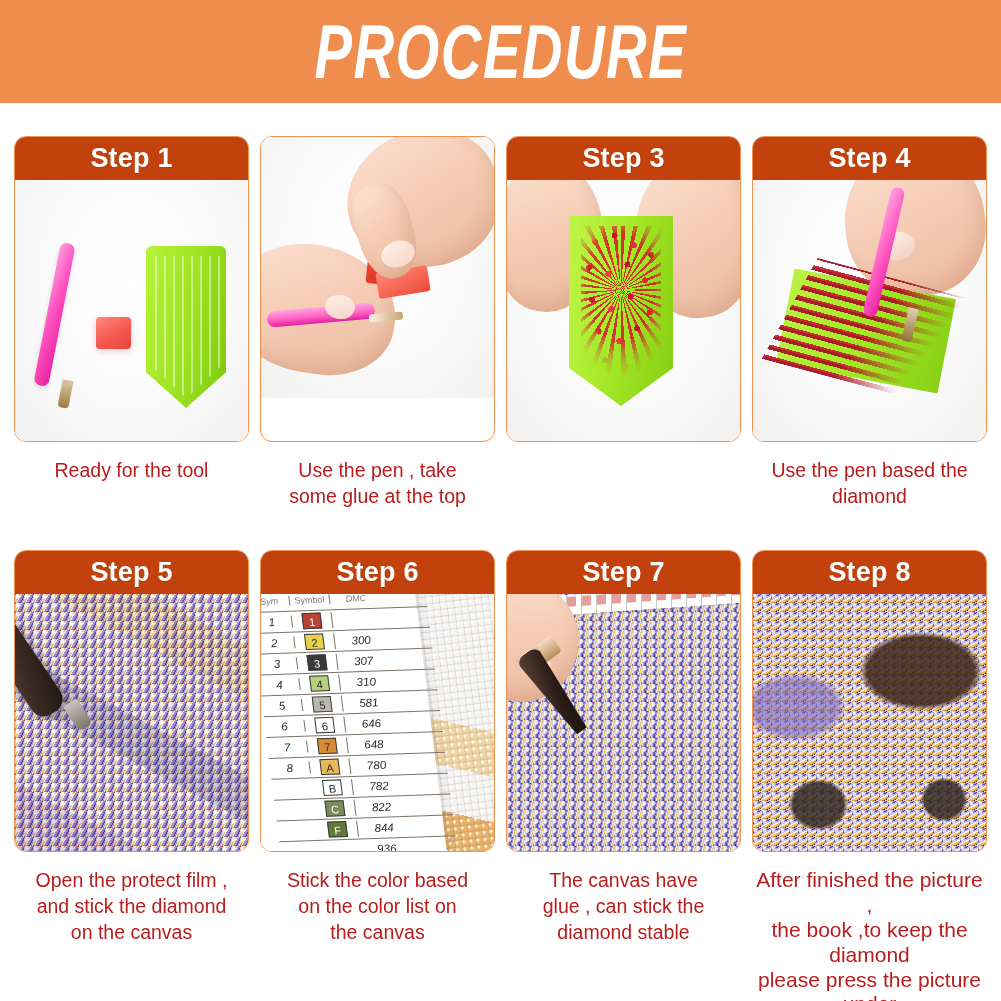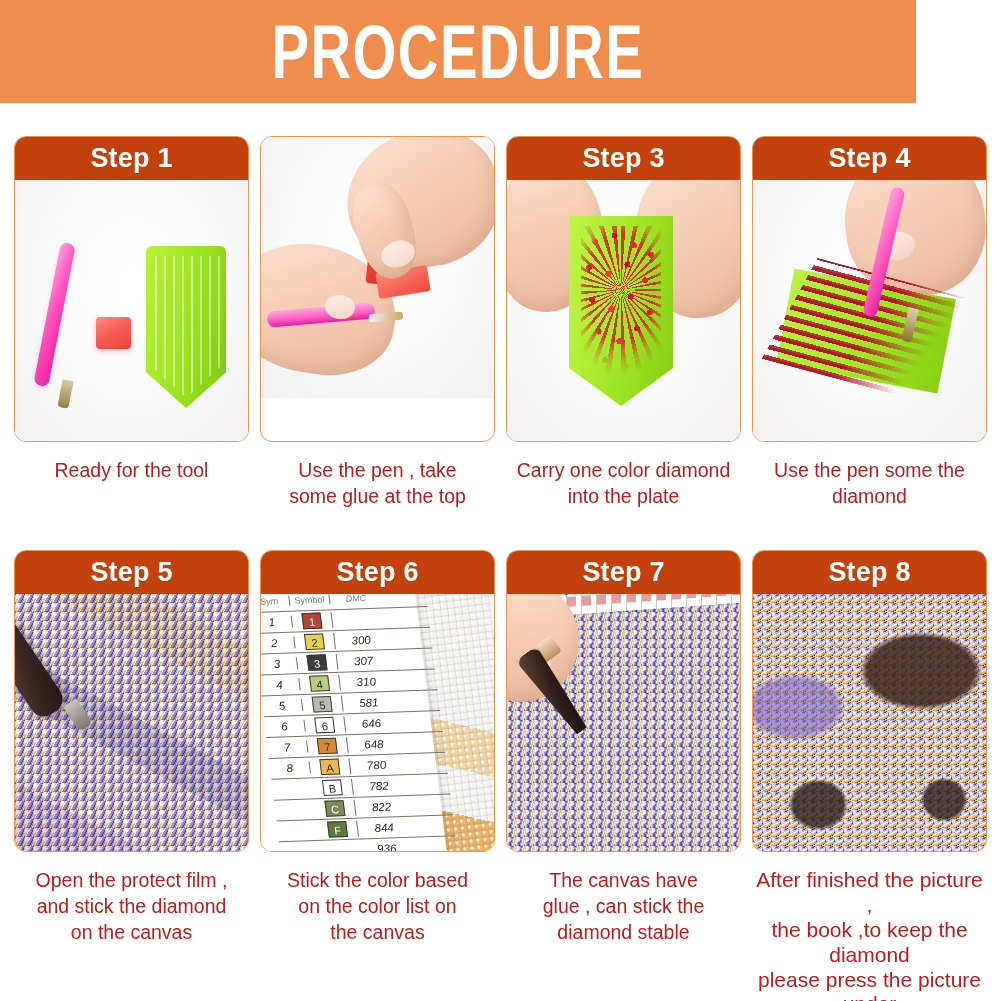--- a/index.html
+++ b/index.html
@@ -5,23 +5,23 @@
   * { box-sizing: border-box; margin: 0; padding: 0; }
   html, body {
     width: 1001px; height: 1001px;
     background: #ffffff;
     font-family: "Liberation Sans", sans-serif;
     overflow: hidden;
   }
 
   
   .banner {
-    width: 916px; height: 103px;
+    width: 1001px; height: 103px;
     background: #ee8d4e;
-    display: flex; align-items: center; justify-content: center;
+    display: flex; align-items: center; justify-content: center; font-style: italic;
   }
   .banner-title {
     color: #ffffff;
     font-size: 76px;
     font-weight: 700;
     letter-spacing: 2px;
     transform: scaleX(0.74);
     transform-origin: center;
     white-space: nowrap;
     font-family: "Liberation Sans", sans-serif;
@@ -424,43 +424,39 @@
         <div class="card-body">
           <div class="photo">
             <div class="bg-white"></div>
             <div class="hand s3-hand-l"></div>
             <div class="hand s3-hand-r"></div>
             <div class="s3-tray"></div>
             <div class="s3-diamonds"></div>
           </div>
         </div>
       </div>
-      <div class="caption">
-        <div>Carry one color diamond</div>
-        <div>into the plate</div>
-      </div>
     </div>
 
     <div class="cell">
       <div class="card card-h1">
         <div class="card-header">Step 4</div>
         <div class="card-body">
           <div class="photo">
             <div class="bg-white"></div>
             <div class="hand s4-hand"></div>
             <div class="s4-tray"></div>
             <div class="s4-rows"></div>
             <div class="s4-nail"></div>
             <div class="s4-pen"></div>
             <div class="s4-pen-tip"></div>
           </div>
         </div>
       </div>
       <div class="caption">
-        <div>Use the pen some the</div>
+        <div>Use the pen based the</div>
         <div>diamond</div>
       </div>
     </div>
 
   </div>
 
   <div class="row row-2">
 
     <div class="cell">
       <div class="card card-h2">

